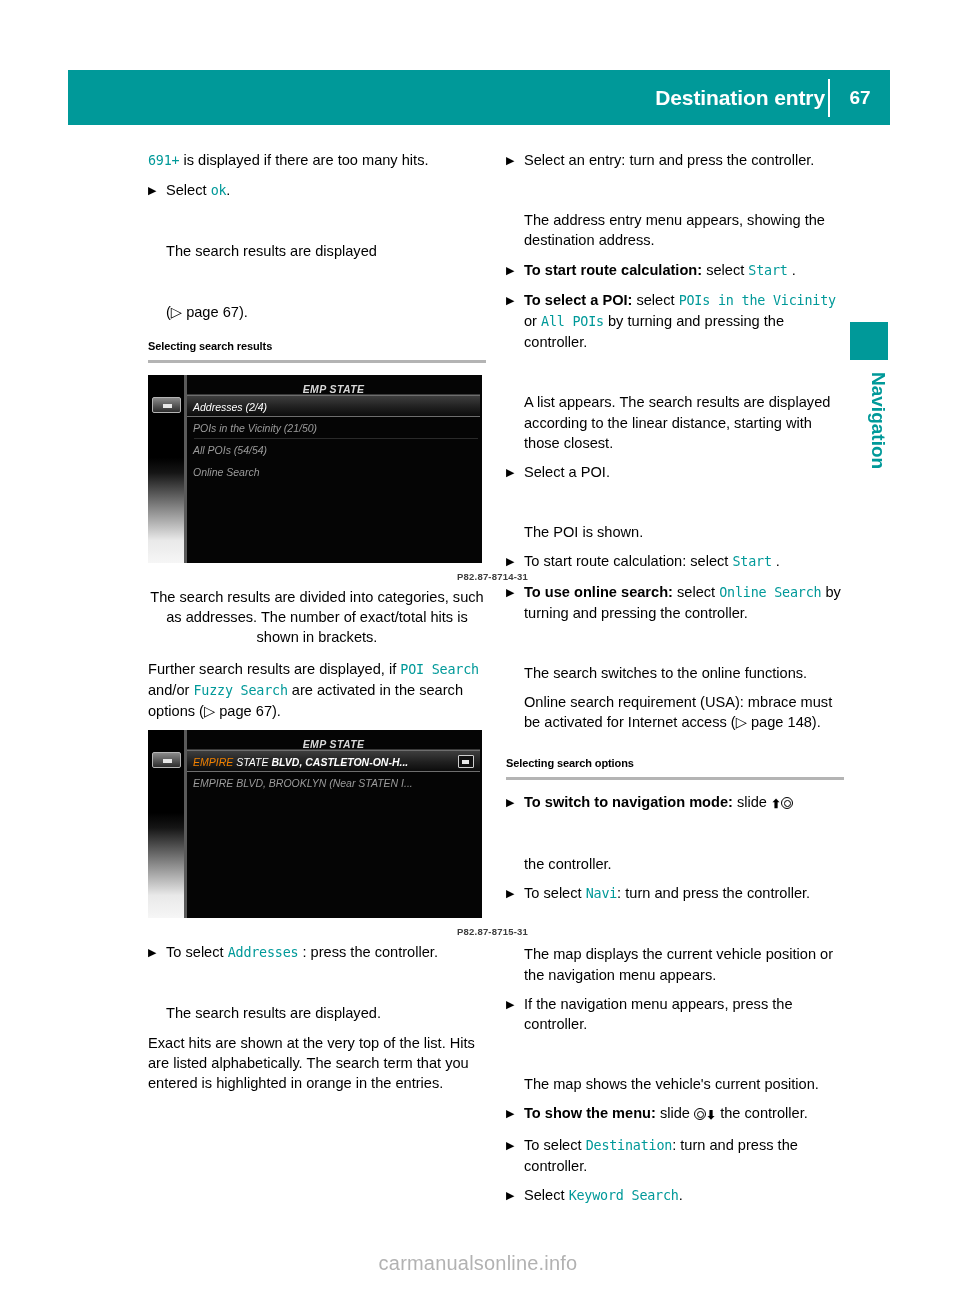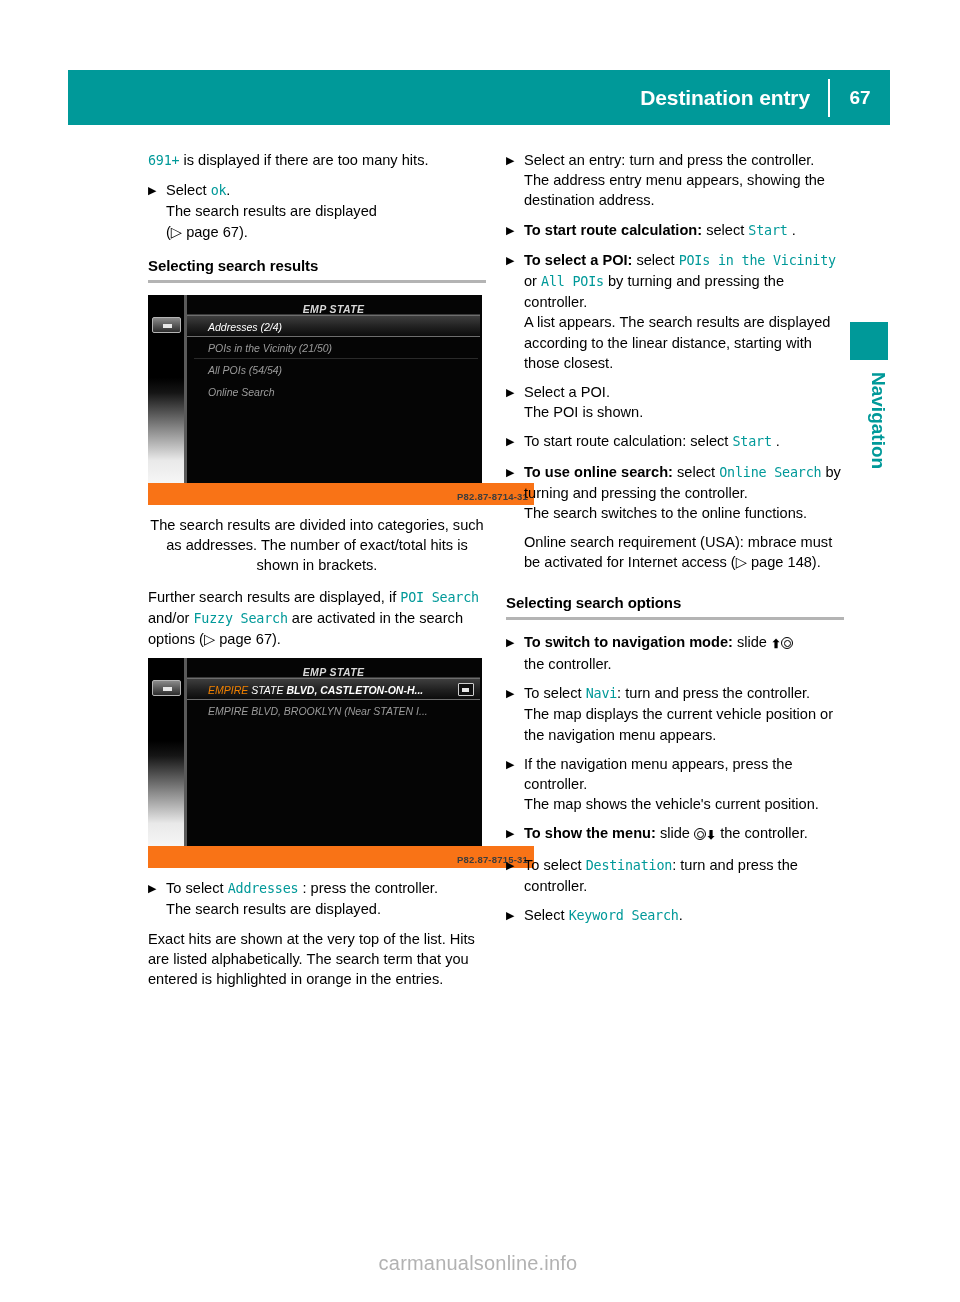--- a/index.html
+++ b/index.html
@@ -23,21 +23,21 @@
     background: #009999;
     display: flex;
     align-items: center;
     justify-content: flex-end;
   }
   .header-title {
     font-size: 21px;
     font-weight: bold;
     color: #ffffff;
     letter-spacing: -0.1px;
-    padding-right: 18px;
+    padding-right: 3px;
   }
   .header-divider {
     width: 2px;
     height: 38px;
     background: #ffffff;
   }
   .header-page {
     font-size: 19px;
     font-weight: bold;
     color: #ffffff;
@@ -85,50 +85,50 @@
     padding-left: 18px;
     margin: 0 0 9px 0;
   }
   .step .marker {
     position: absolute;
     left: 0; top: 0px;
     font-size: 11px;
     line-height: 20.2px;
     color: #000;
   }
-  .step .cont { display: block; }
+  .step .cont { display: block; margin-top: 40px; }
 
   .mono {
     font-family: "DejaVu Sans Mono", monospace;
     color: #009999;
     font-size: 13.4px;
     letter-spacing: -0.2px;
   }
   .b { font-weight: bold; }
 
   
   h2.sect {
-    font-size: 15px;
+    font-size: 11px;
     font-weight: bold;
     margin: 14px 0 0 0;
     padding: 0;
     letter-spacing: -0.1px;
   }
   .sect-rule {
     height: 3px;
     background: #b4b4b4;
     margin: 4px 0 12px 0;
   }
 
   .para-gap { margin-bottom: 11px; text-align: center; }
 
   
   .shot {
     width: 334px;
-    margin: 4px 0 10px 0;
+    margin: 4px 0 2px 0;
     background: #000;
     position: relative;
   }
   .shot-screen {
     position: relative;
     width: 334px;
     height: 188px;
     background: #050505;
     overflow: hidden;
   }
@@ -178,21 +178,21 @@
   }
   .shot-list {
     position: absolute;
     left: 39px; top: 20px;
     width: 293px;
   }
   .shot-row {
     position: relative;
     height: 22px;
     line-height: 22px;
-    padding-left: 21px;
+    padding-left: 6px;
     color: #9b9b9b;
     font-size: 10.5px;
     font-style: italic;
     white-space: nowrap;
     overflow: hidden;
   }
   .shot-row.sel {
     background: linear-gradient(to bottom, #3e3e3e, #202020 55%, #0c0c0c);
     color: #ffffff;
     border-top: 1px solid #6e6e6e;
@@ -217,21 +217,21 @@
   .shot-badge::after {
     content: "";
     position: absolute;
     left: 3px; top: 4px;
     width: 7px; height: 4px;
     background: #e8e8e8;
   }
   .shot-caption {
     width: 386px;
     height: 22px;
-    background: #f97316;
+    background: #ffffff;
     position: relative;
   }
   .shot-caption span {
     position: absolute;
     right: 6px; top: 4px;
     font-size: 9.5px;
     font-weight: bold;
     color: #3d3d3d;
     letter-spacing: 0.2px;
   }

